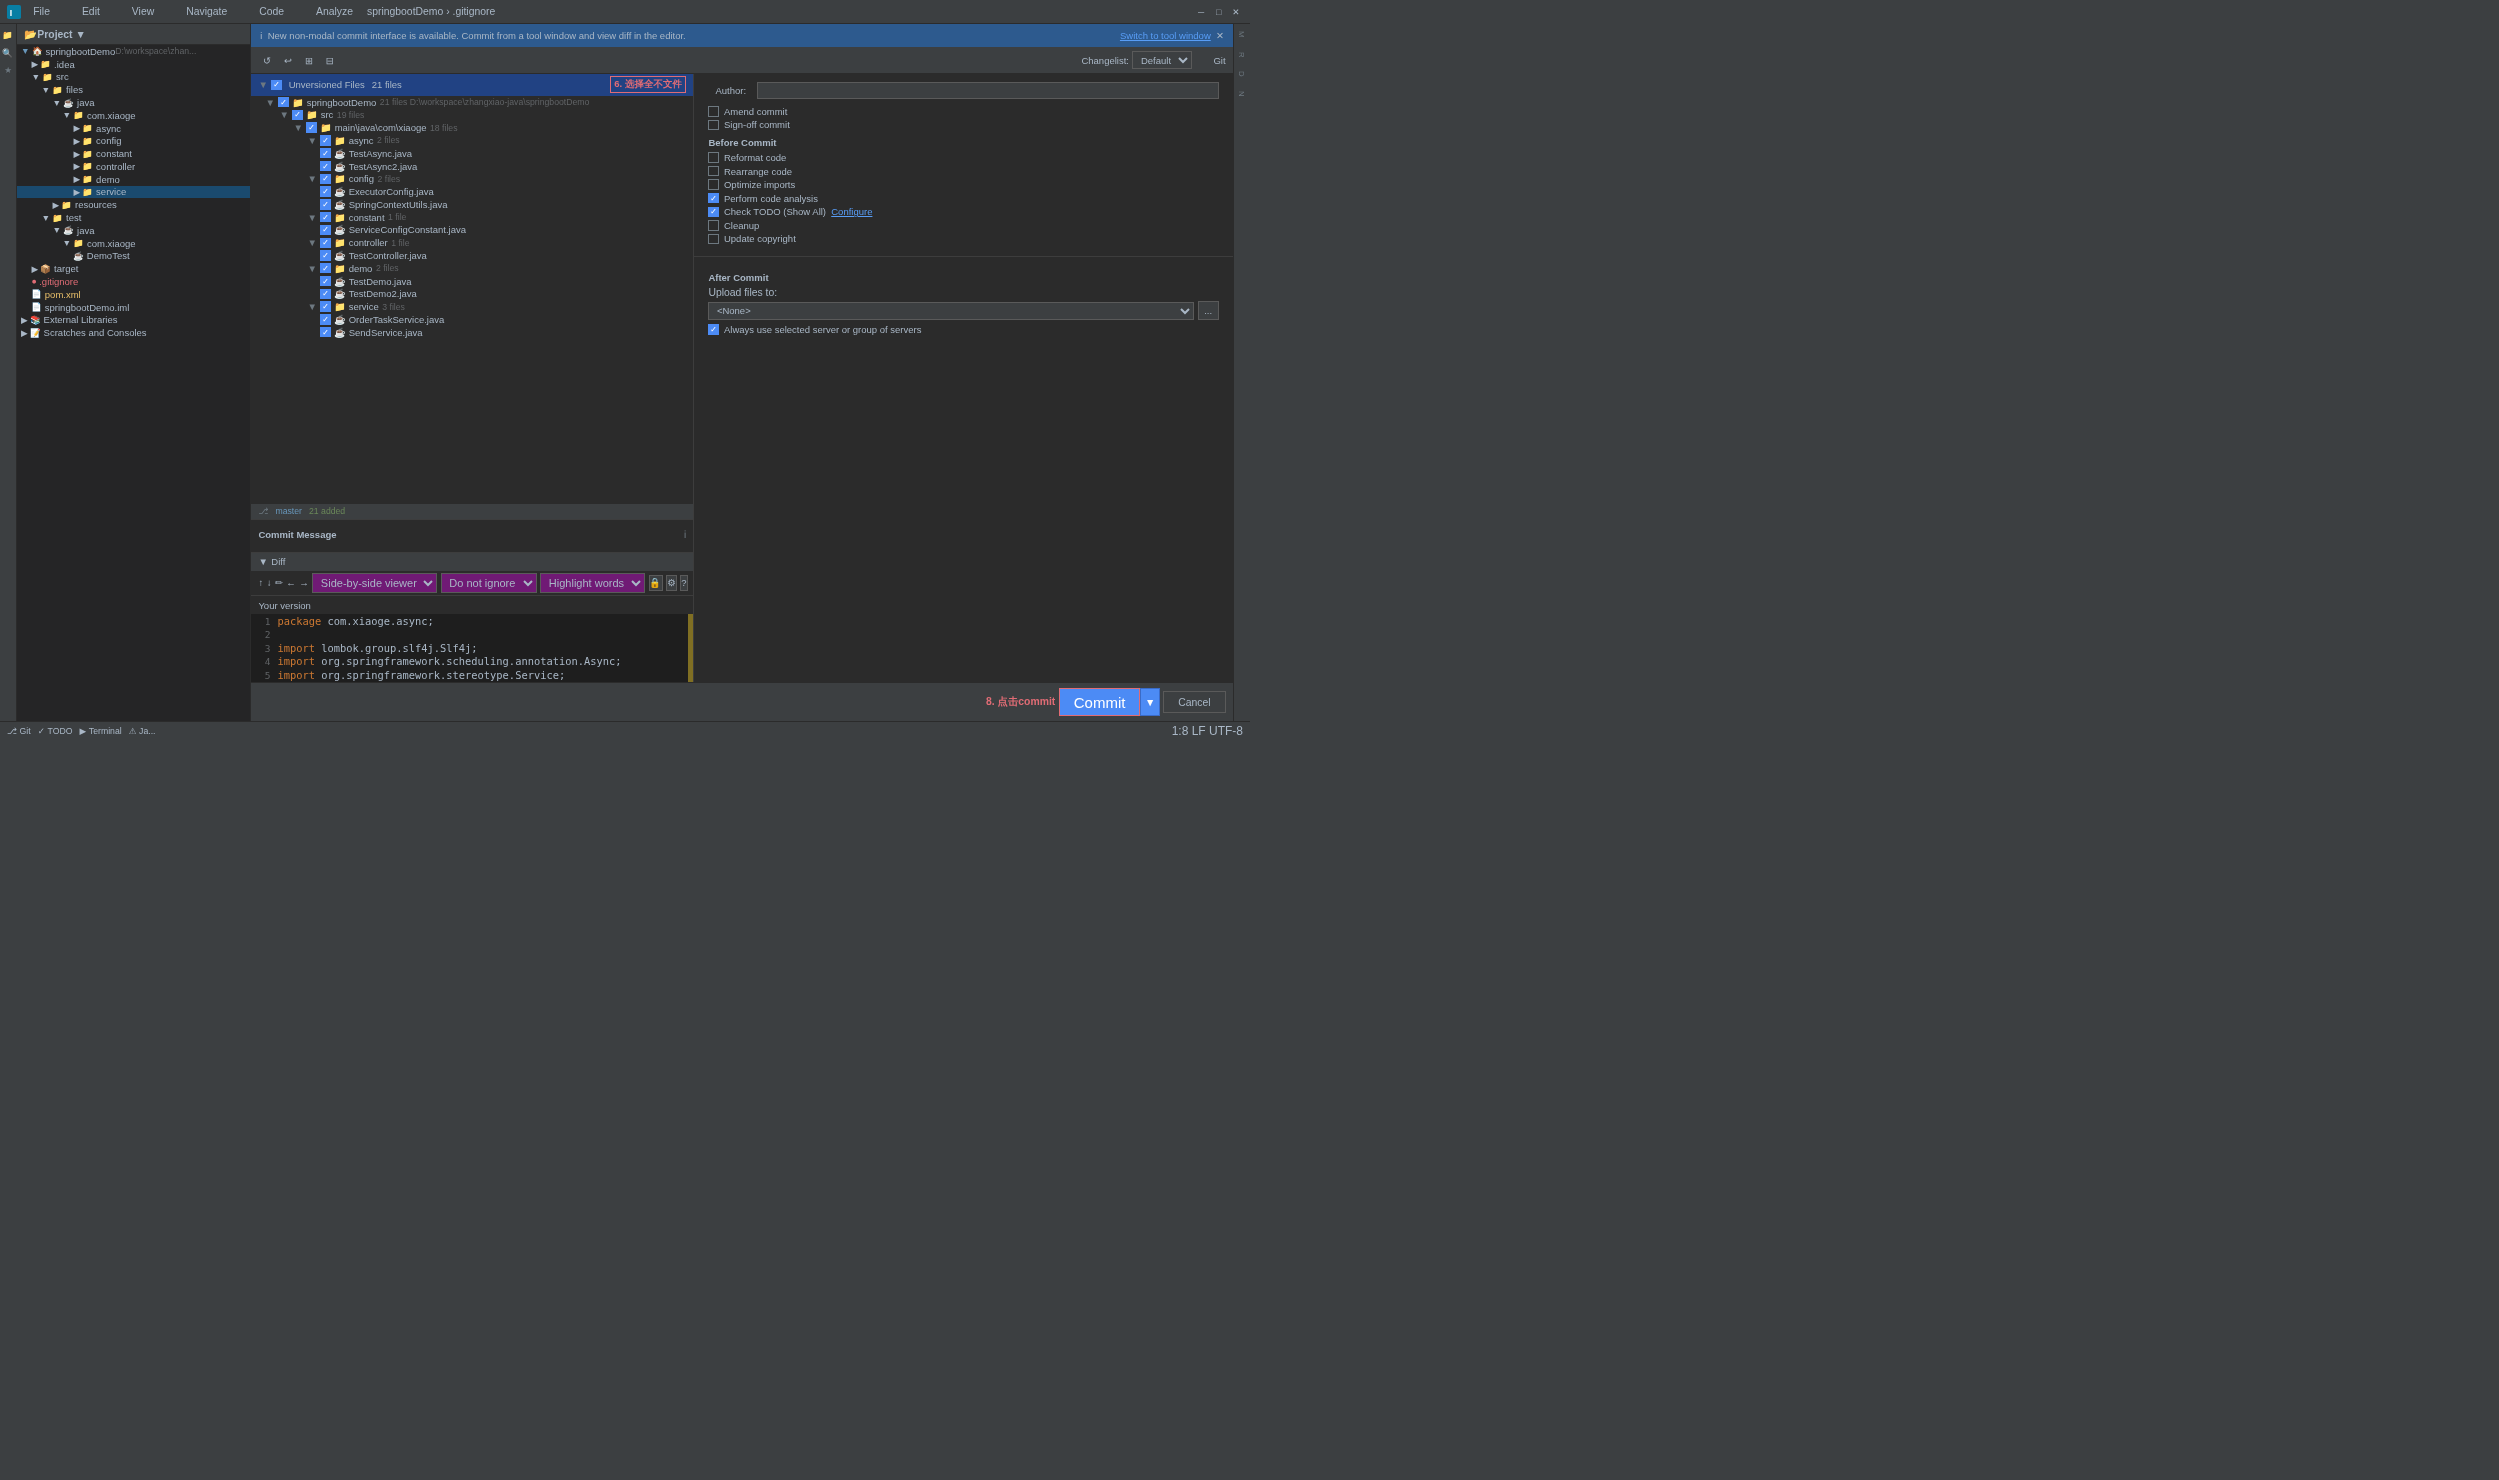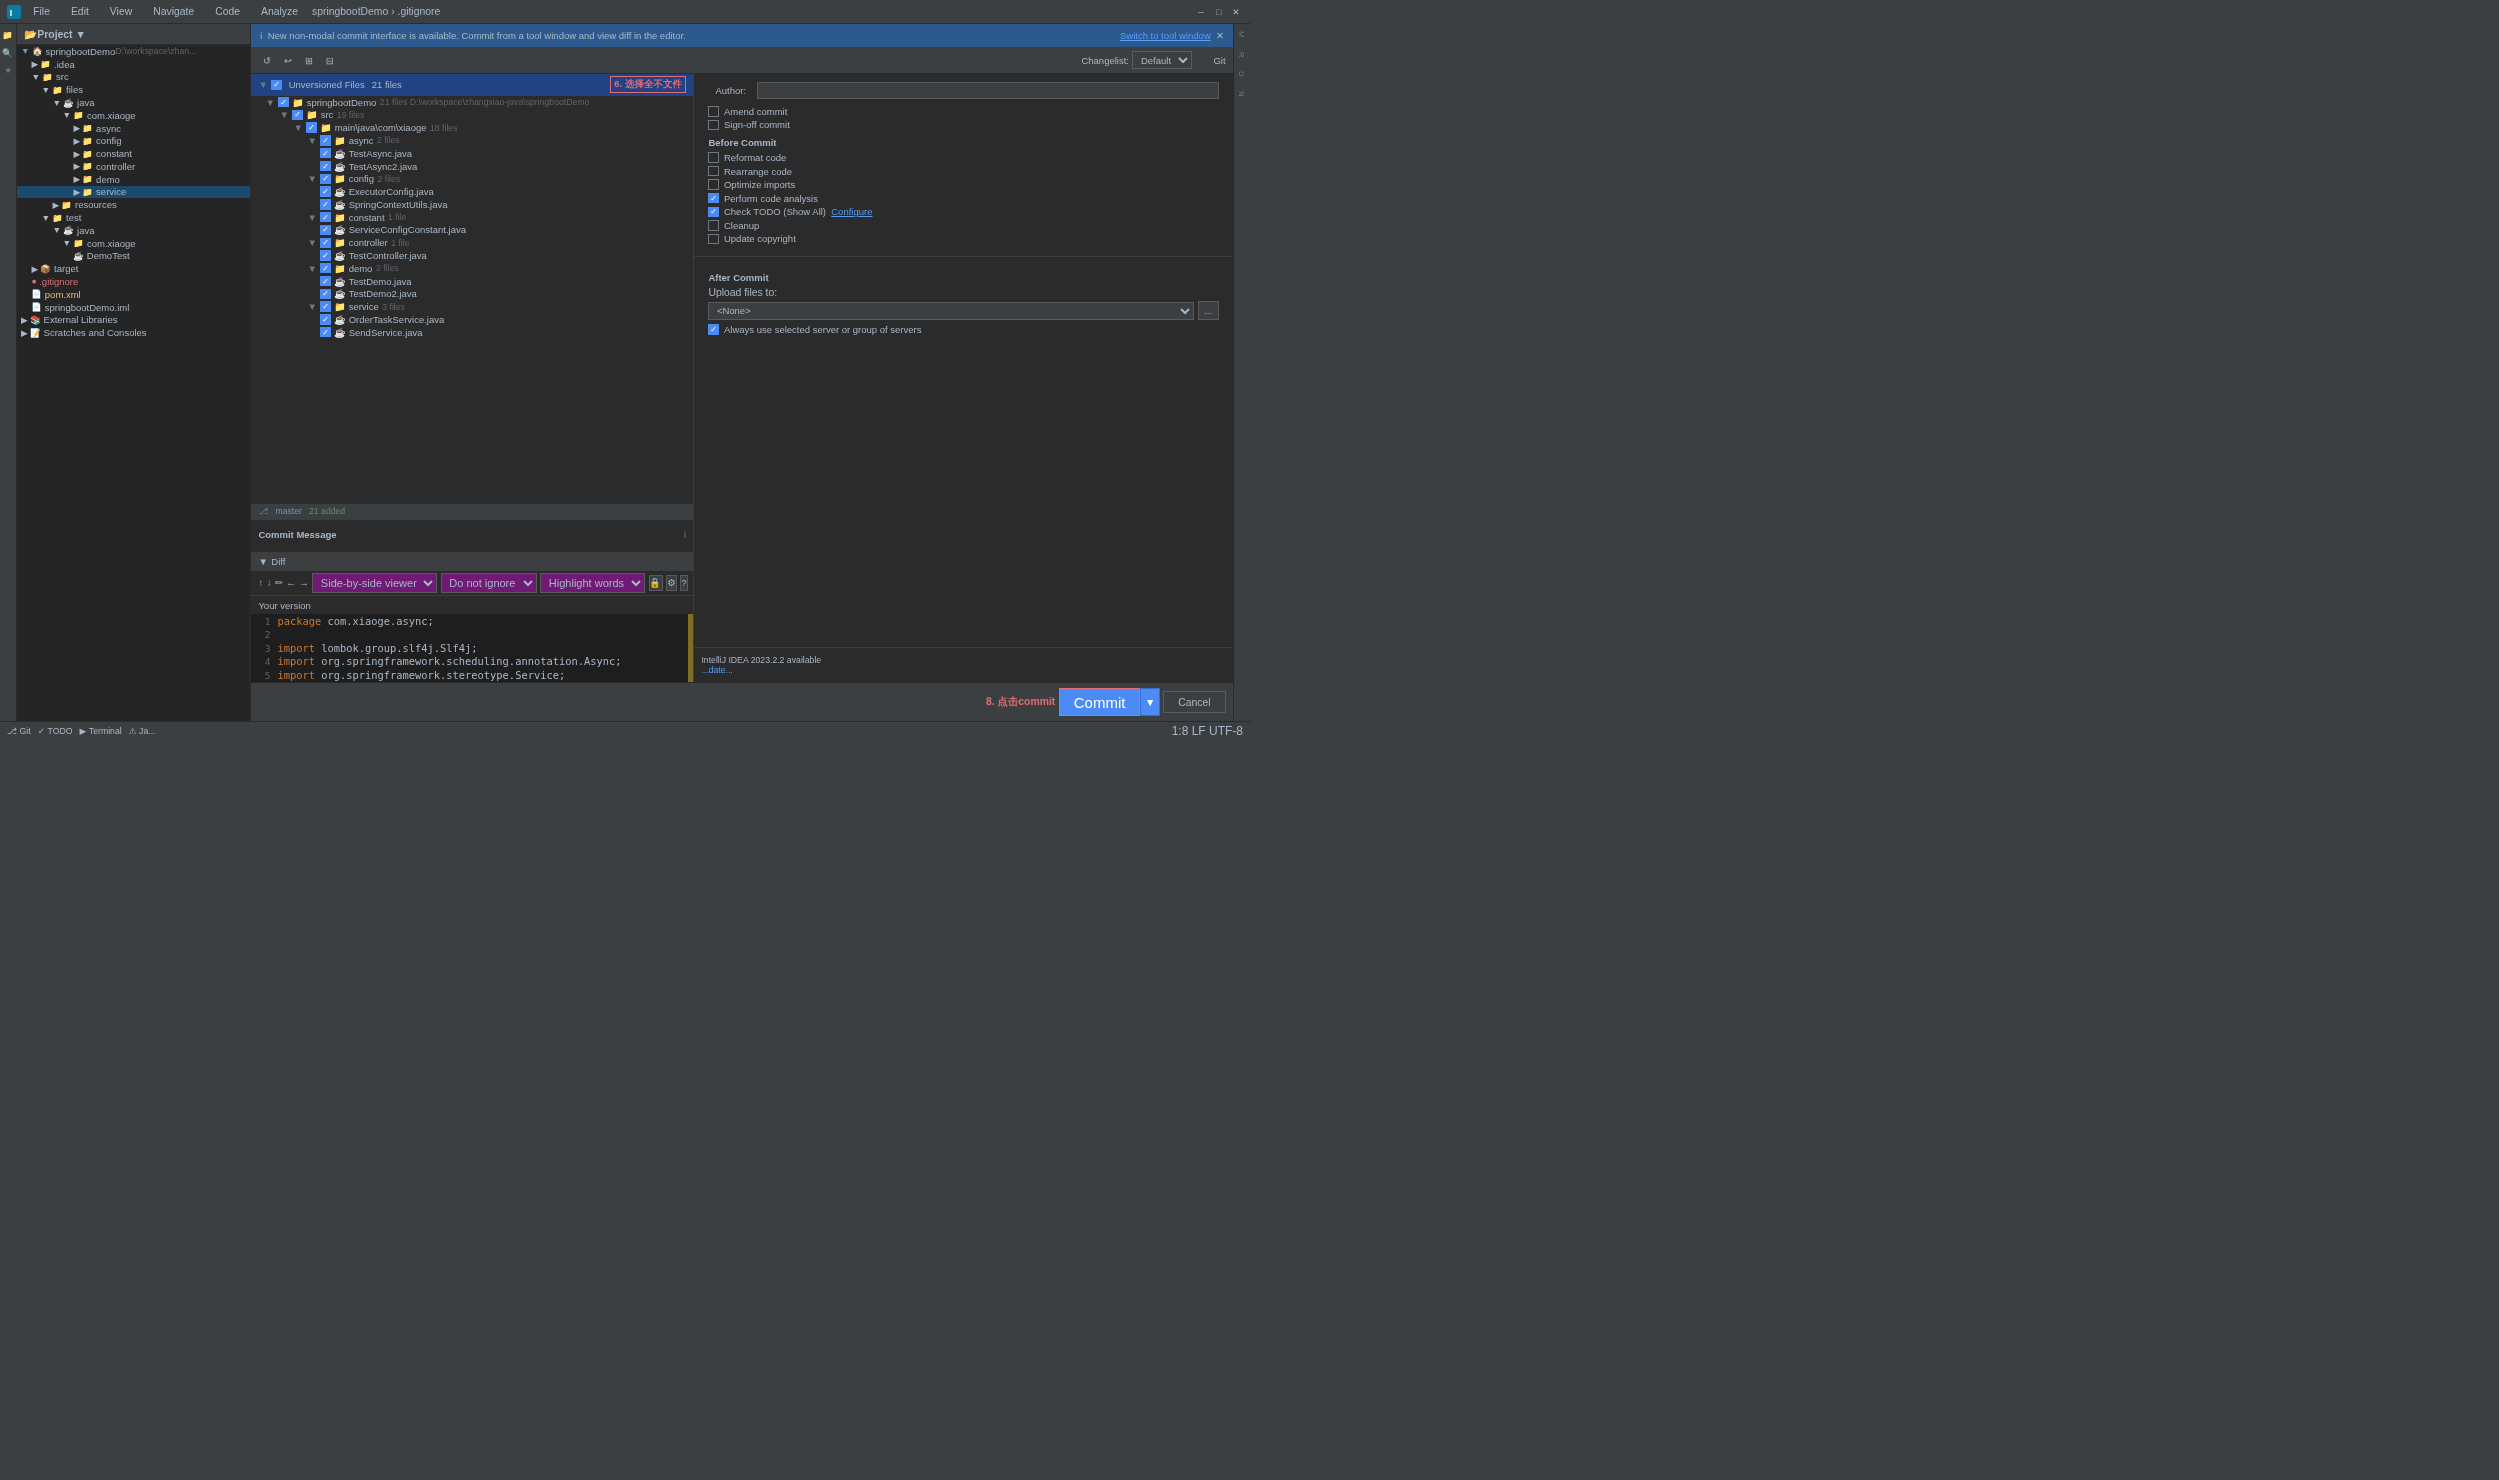--- a/index.html
+++ b/index.html
@@ -4,21 +4,21 @@
   <style>
     * { box-sizing: border-box; margin: 0; padding: 0; }
     body { font-family: 'Segoe UI', Arial, sans-serif; font-size: 10.4px; background: #3c3f41; color: #a9b7c6; overflow: hidden; width: 1250px; height: 740px; }
 
     
     .title-bar {
       display: flex; align-items: center; background: #3c3f41; height: 24px; padding: 0 7px;
       border-bottom: 0.9px solid #2b2b2b;
     }
     .title-bar .app-icon { width: 14px; height: 14px; margin-right: 5.2px; }
-    .title-bar .menu-items { display: flex; gap: 7px; }
+    .title-bar .menu-items { display: flex; gap: 18px; }
     .title-bar .menu-item { padding: 1.7px 7px; font-size: 10.4px; color: #a9b7c6; cursor: pointer; }
     .title-bar .window-title { margin-left: 7px; color: #a9b7c6; font-size: 10.4px; }
     .title-bar .window-controls { margin-left: auto; display: flex; gap: 3.5px; }
     .title-bar .win-btn { width: 14px; height: 14px; display: flex; align-items: center; justify-content: center; cursor: pointer; font-size: 8.7px; color: #a9b7c6; }
 
     
     .main-layout { display: flex; height: calc(740px - 24px - 19px); }
 
     
     .left-sidebar { width: 17.4px; background: #3c3f41; border-right: 0.9px solid #2b2b2b; display: flex; flex-direction: column; align-items: center; padding-top: 3.5px; gap: 1.7px; }
@@ -584,24 +584,20 @@
               <option>&lt;None&gt;</option>
             </select>
             <button class="upload-btn">...</button>
           </div>
           <div class="checkbox-row">
             <div class="checkbox-small checked" style="background: rgb(76, 139, 245); border-color: rgb(76, 139, 245); color: white; font-size: 7.8px; display: inline-flex; align-items: center; justify-content: center;">✓</div>
             <label>Always use selected server or group of servers</label>
           </div>
         </div>
 
-        <div style="margin-top:auto; padding:7px; background:#2b2b2b; border-top:0.9px solid #3d3d3d;">
-          <div style="font-size:8.7px; color:#a9b7c6;">IntelliJ IDEA 2023.2.2 available</div>
-          <div style="font-size:8.7px; color:#589df6; cursor:pointer;">...date...</div>
-        </div>
       </div>
     </div>
 
     <div class="action-buttons">
       <span class="annotation-step">8. 点击commit</span>
       <div style="display:flex;">
         <button class="btn-commit">Commit</button>
         <button class="btn-dropdown">▼</button>
       </div>
       <button class="btn-cancel">Cancel</button>

